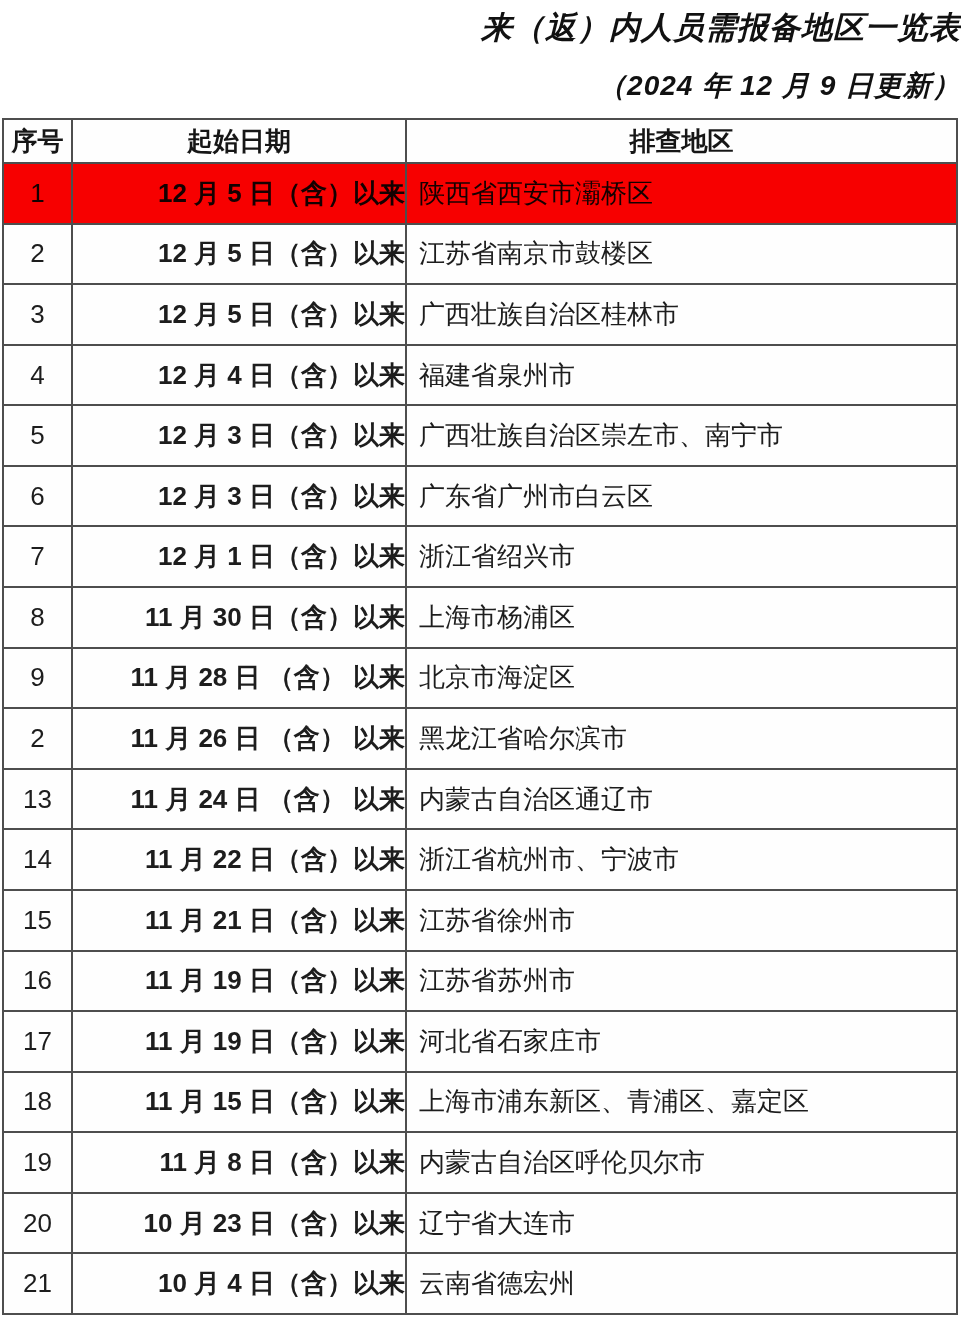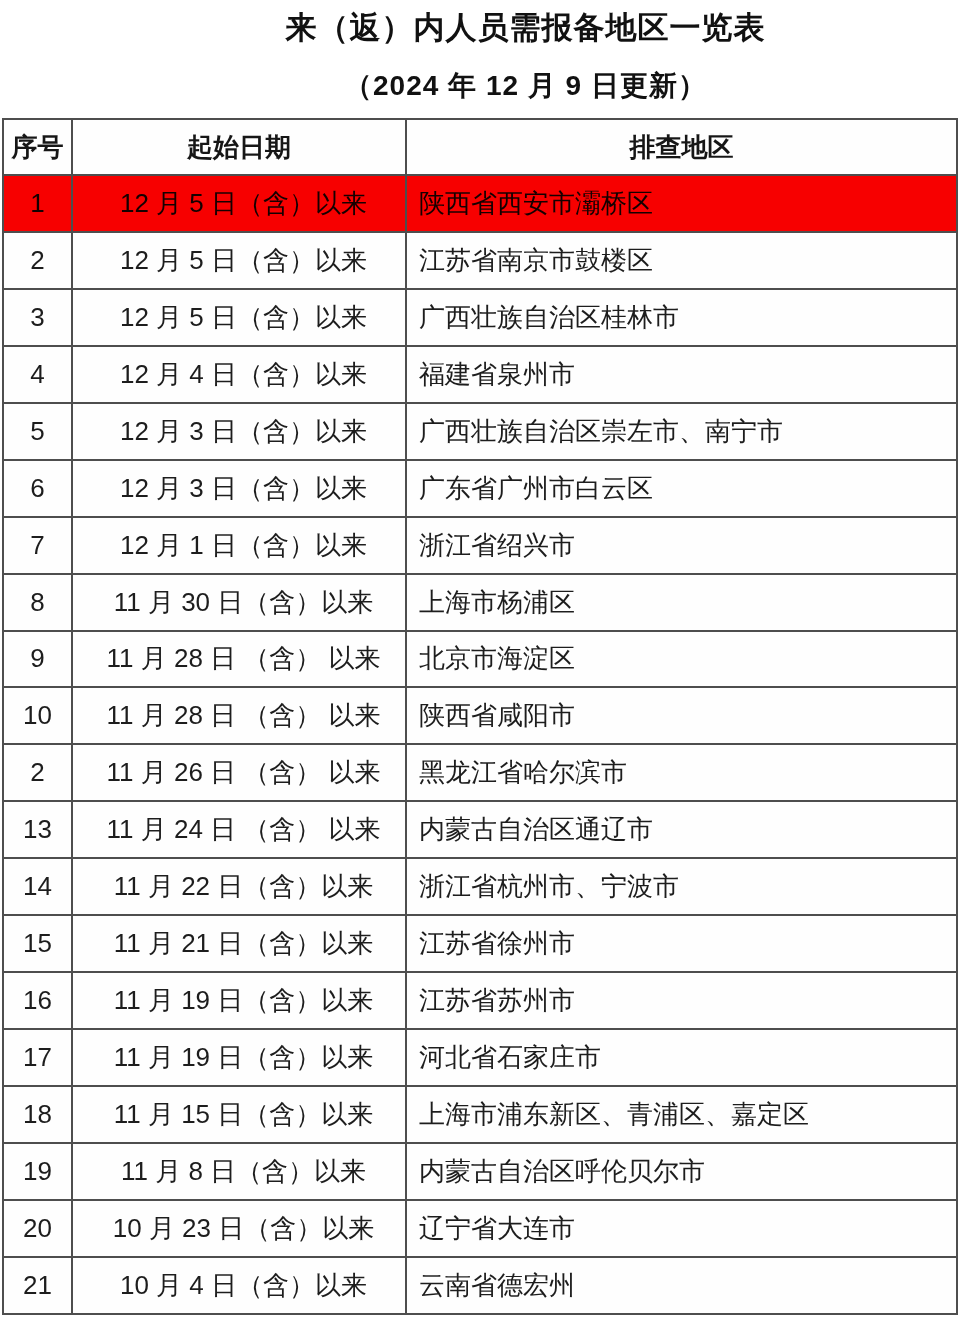--- a/index.html
+++ b/index.html
@@ -8,21 +8,22 @@
     width: 961px;
     height: 1318px;
     background: #ffffff;
     overflow: hidden;
     font-family: "Liberation Sans", "DejaVu Sans", sans-serif;
     color: #1d1d1d;
   }
   .header-block {
     padding-top: 10px;
     padding-left: 90px; 
-    text-align: center;
+    text-align: right;
+    font-style: italic;
   }
   .title {
     margin: 0;
     font-size: 31px;
     line-height: 1.15;
     font-weight: bold;
     letter-spacing: 1px;
     color: #111111;
   }
   .subtitle {
@@ -45,31 +46,31 @@
   }
   .report-table th,
   .report-table td {
     border: 2px solid #4e4e4e;
     font-size: 26px;
     vertical-align: middle;
     padding: 0;
     overflow: hidden;
     white-space: nowrap;
   }
-  .report-table thead tr { height: 56px; }
+  .report-table thead tr { height: 44px; }
   .report-table th {
     font-weight: bold;
     text-align: center;
     color: #161616;
   }
   .col-no     { width: 69px; }
   .col-date   { width: 334px; }
   .col-region { width: auto; }
   td.cell-no     { text-align: center; }
-  td.cell-date   { text-align: center; padding-left: 9px; }
+  td.cell-date   { text-align: right; padding-left: 9px; font-weight: bold; }
   td.cell-region { text-align: left; padding-left: 12px; }
   tr.highlight-row td { color: #140000; }
 </style>
 </head>
 <body>
 
 <div class="page">
 
   <div class="header-block">
     <h1 class="title">来（返）内人员需报备地区一览表</h1>
@@ -129,25 +130,20 @@
           <td class="cell-no">8</td>
           <td class="cell-date">11 月 30 日（含）以来</td>
           <td class="cell-region">上海市杨浦区</td>
         </tr>
         <tr>
           <td class="cell-no">9</td>
           <td class="cell-date">11 月 28 日 （含） 以来</td>
           <td class="cell-region">北京市海淀区</td>
         </tr>
         <tr>
-          <td class="cell-no">10</td>
-          <td class="cell-date">11 月 28 日 （含） 以来</td>
-          <td class="cell-region">陕西省咸阳市</td>
-        </tr>
-        <tr>
           <td class="cell-no">2</td>
           <td class="cell-date">11 月 26 日 （含） 以来</td>
           <td class="cell-region">黑龙江省哈尔滨市</td>
         </tr>
         <tr>
           <td class="cell-no">13</td>
           <td class="cell-date">11 月 24 日 （含） 以来</td>
           <td class="cell-region">内蒙古自治区通辽市</td>
         </tr>
         <tr>

